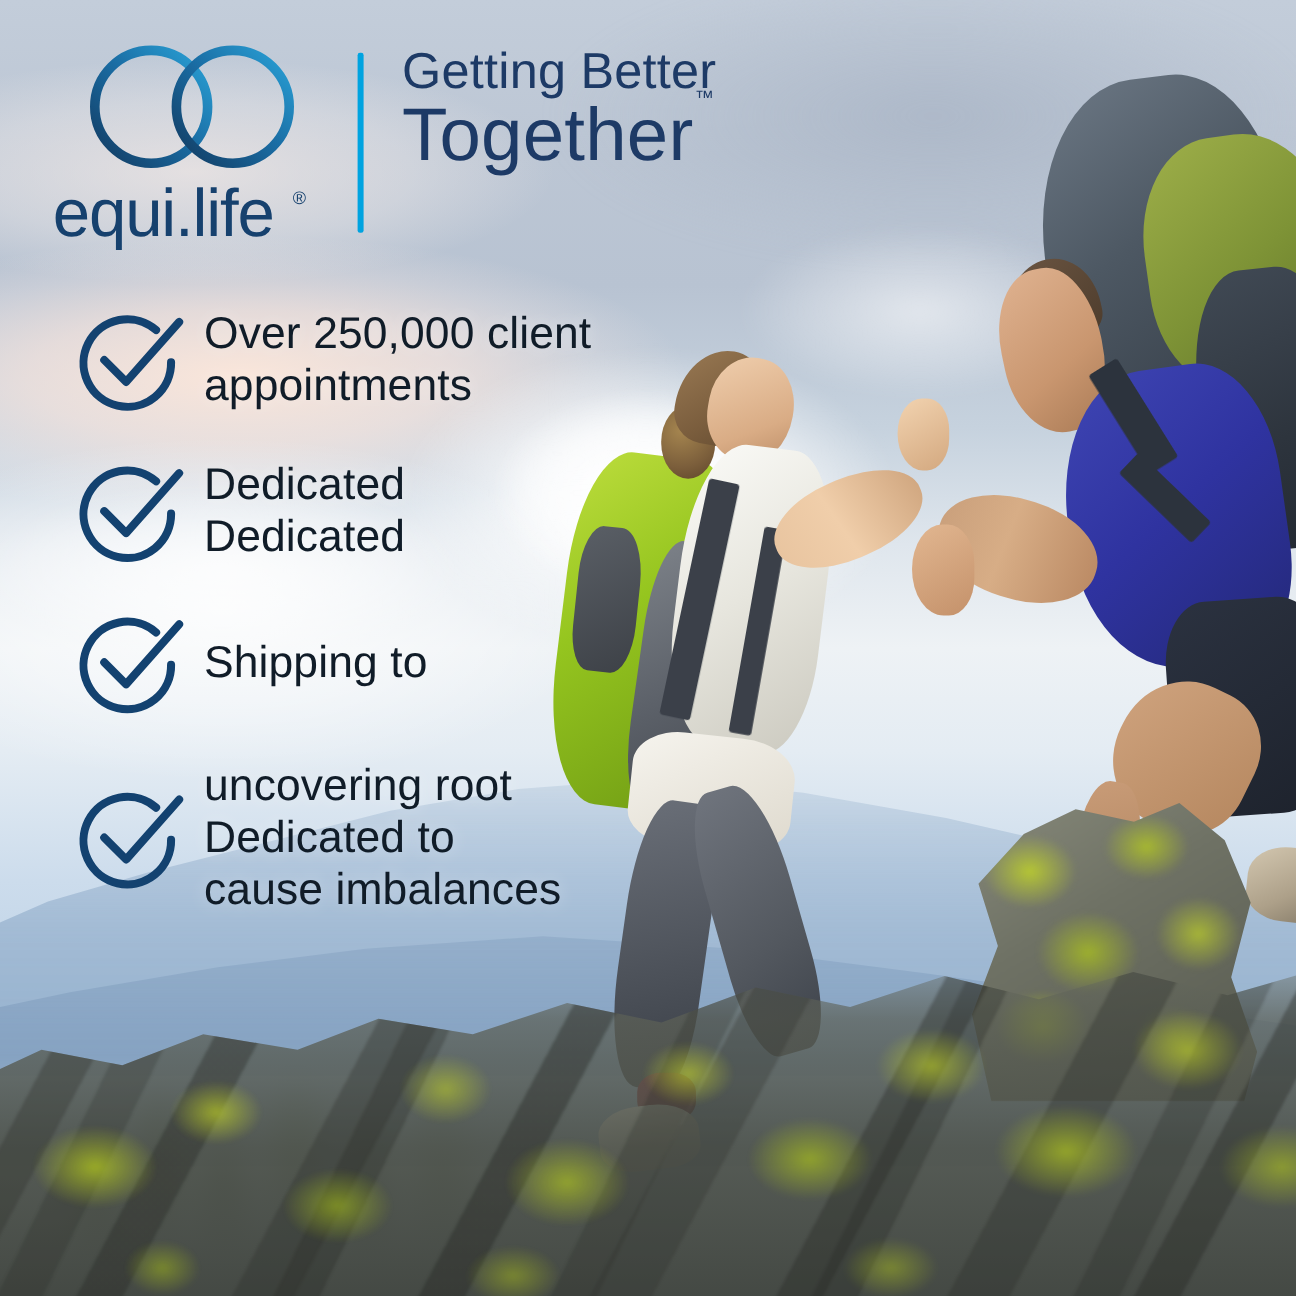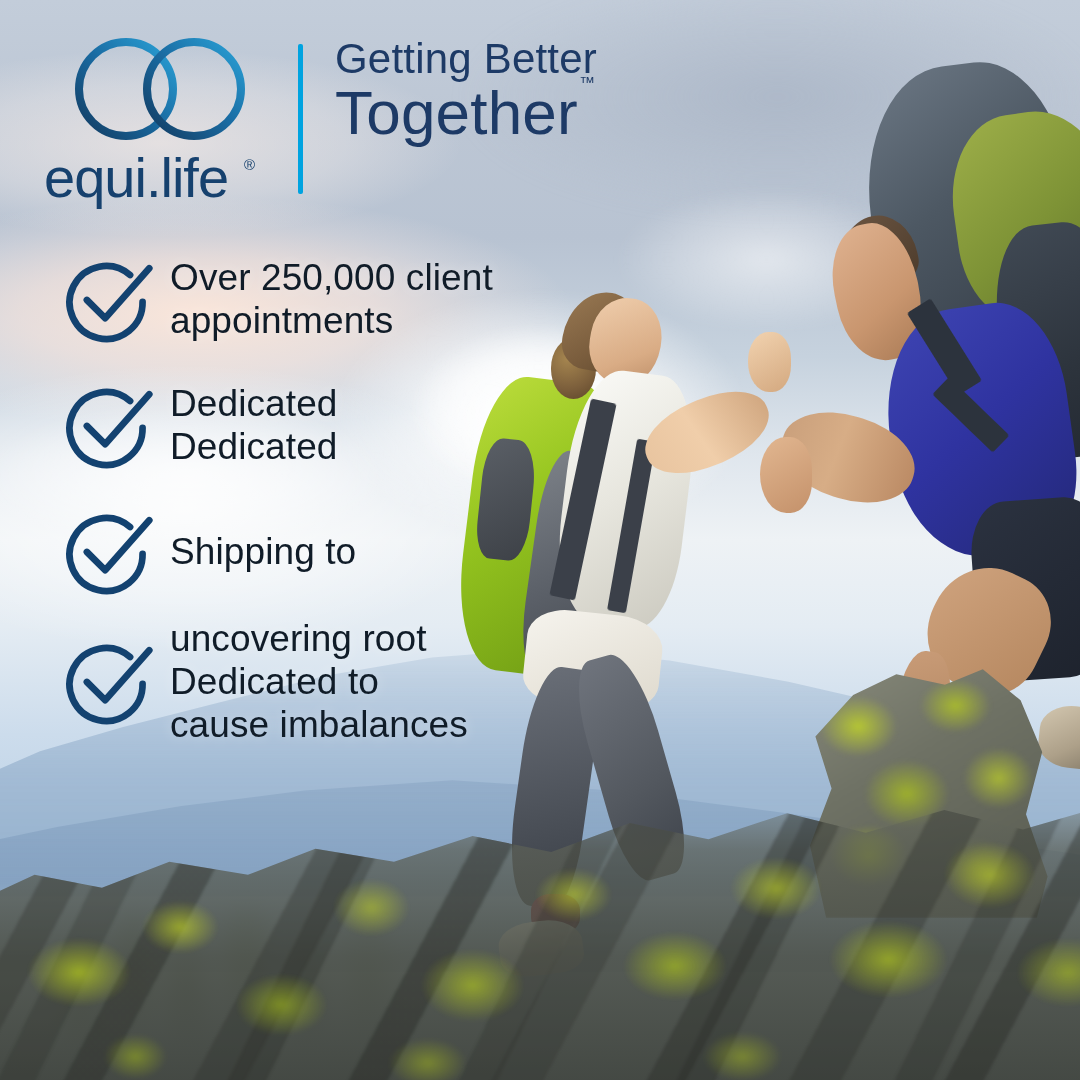--- a/index.html
+++ b/index.html
@@ -421,21 +421,21 @@
   }
   .benefit .check { flex:0 0 96px; height:96px; }
   .benefit-text {
     font-size:37px; line-height:1.16;
     color:#101c28; letter-spacing:.1px;
     margin-left:14px;
     text-shadow:0 0 14px rgba(255,255,255,.45);
   }
   .b1 { margin-bottom:30px; }
   .b2 { margin-bottom:30px; }
-  .b3 { margin-bottom:18px; }
+  .b3 { margin-bottom:34px; }
 </style>
 </head>
 <body>
 
 <div id="poster">
 
   <div class="photo">
     <div class="sky"></div>
     <div class="cloud-dark"></div>
     <div class="haze-warm2"></div>

